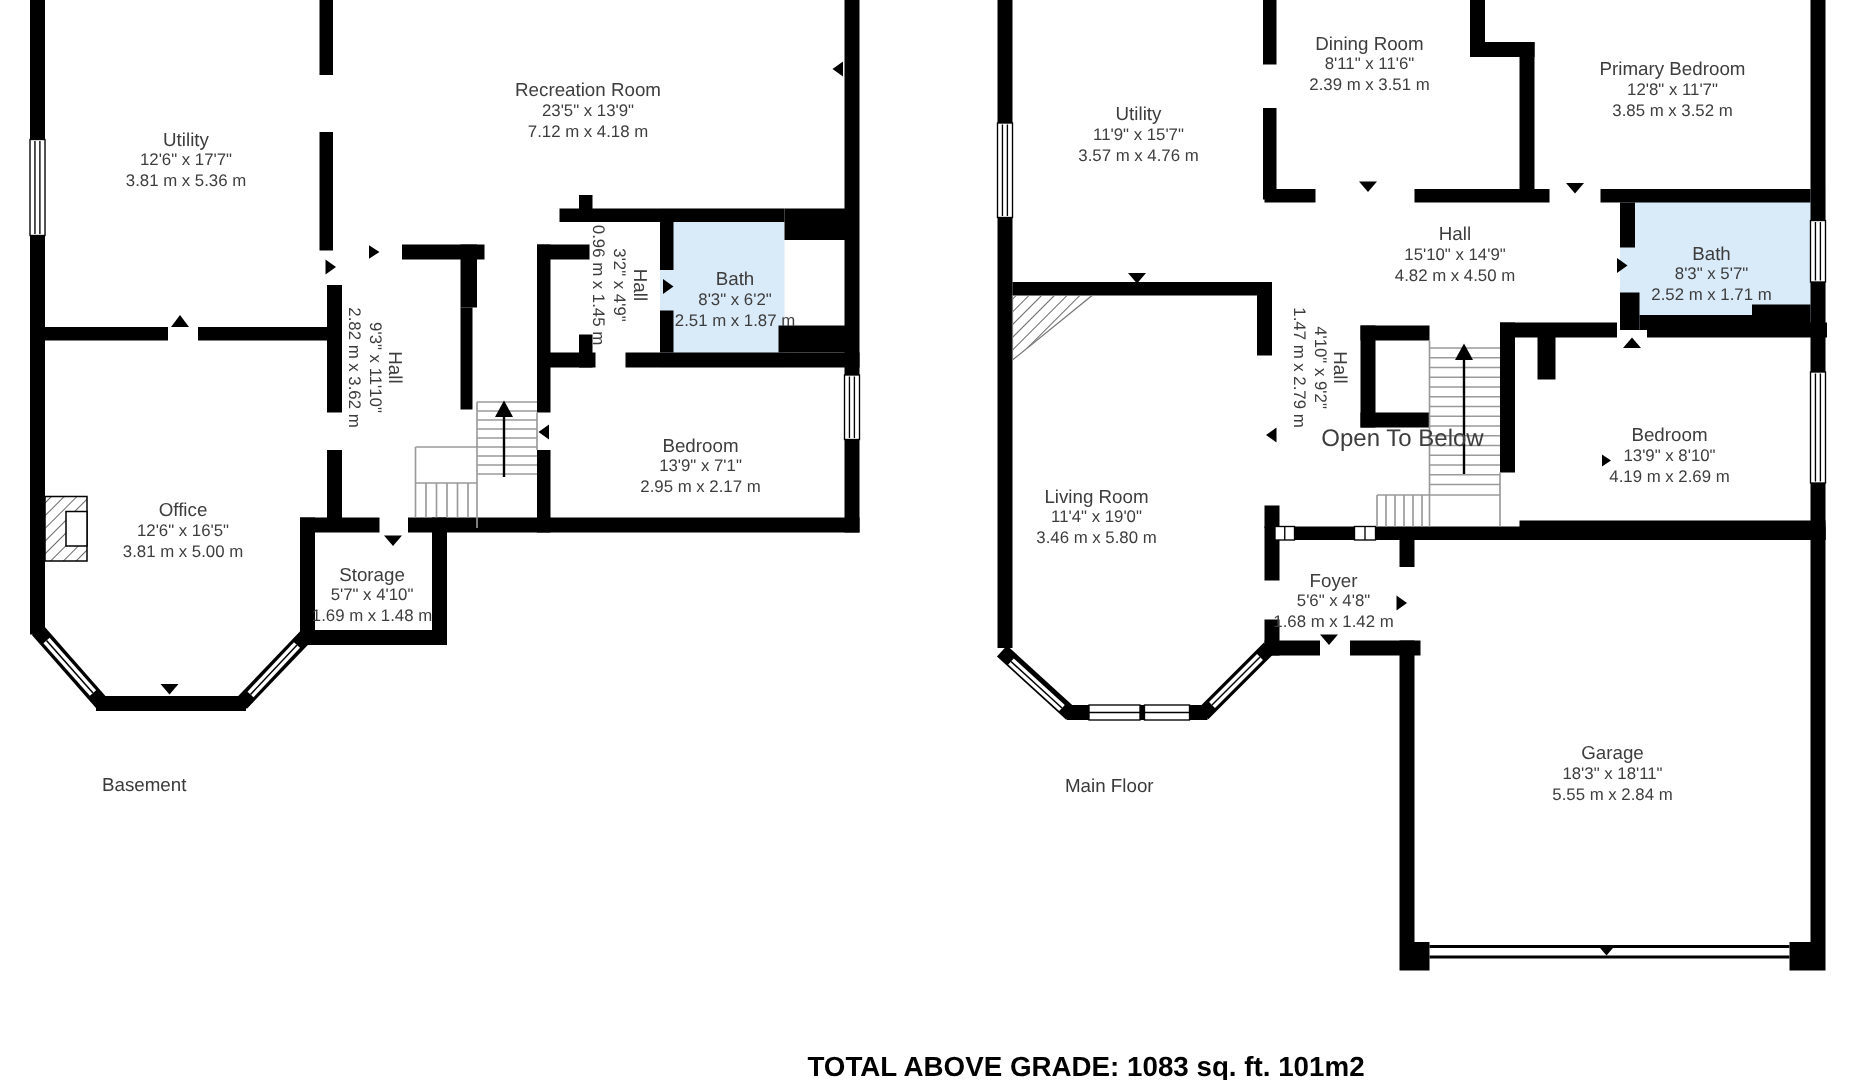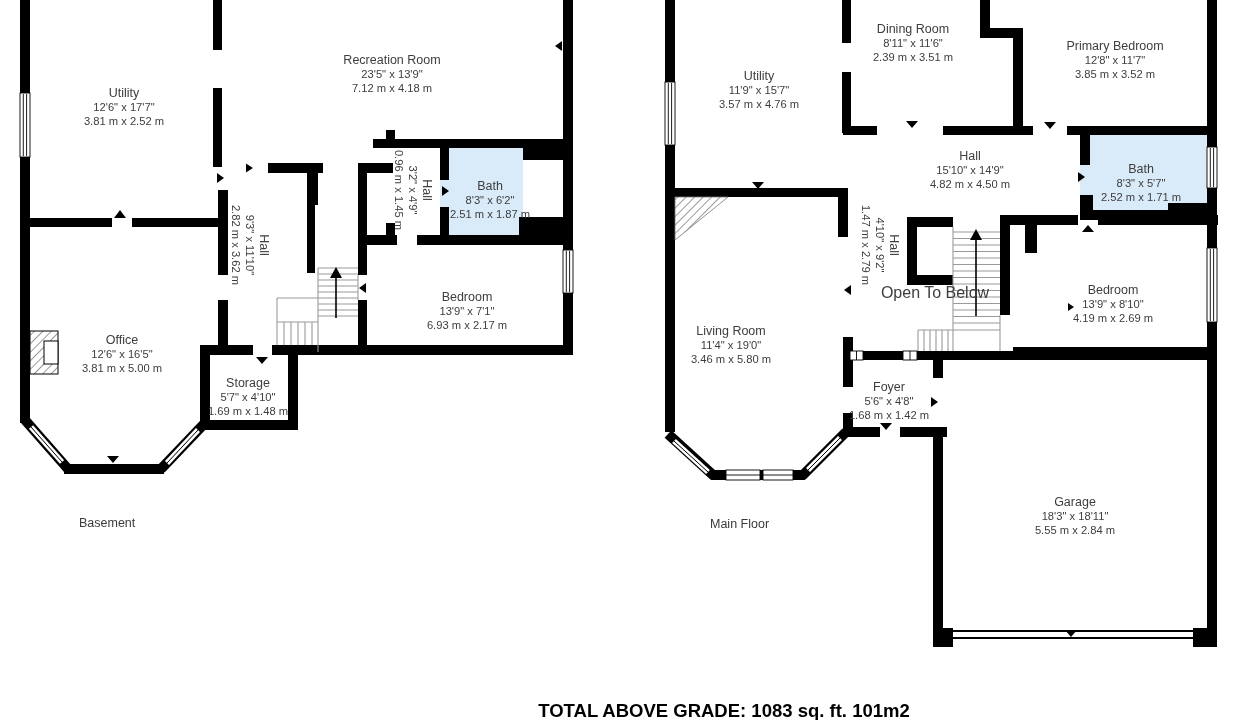--- a/index.html
+++ b/index.html
@@ -244,21 +244,21 @@
       <polygon class="mark" points="851,285 851,295 844,290"></polygon>
       <polygon class="mark" points="1065,630 1077,630 1071,637"></polygon>
       <polygon class="mark" points="1068,303 1068,311 1074,307"></polygon>
     </g>
   </g>
 </svg>
 
 <div class="lbl" style="left:124px;top:85px">
   <span class="rname">Utility</span>
   <span class="rdim">12'6" x 17'7"</span>
-  <span class="rdim">3.81 m x 2.52 m</span>
+  <span class="rdim">3.81 m x 5.36 m</span>
 </div>
 <div class="lbl" style="left:392px;top:52px">
   <span class="rname">Recreation Room</span>
   <span class="rdim">23'5" x 13'9"</span>
   <span class="rdim">7.12 m x 4.18 m</span>
 </div>
 <div class="lbl rot" style="left:413px;top:190px">
   <span class="rname">Hall</span>
   <span class="rdim">3'2" x 4'9"</span>
   <span class="rdim">0.96 m x 1.45 m</span>
@@ -269,33 +269,33 @@
   <span class="rdim">2.51 m x 1.87 m</span>
 </div>
 <div class="lbl rot" style="left:250px;top:245px">
   <span class="rname">Hall</span>
   <span class="rdim">9'3" x 11'10"</span>
   <span class="rdim">2.82 m x 3.62 m</span>
 </div>
 <div class="lbl" style="left:467px;top:289px">
   <span class="rname">Bedroom</span>
   <span class="rdim">13'9" x 7'1"</span>
-  <span class="rdim">6.93 m x 2.17 m</span>
+  <span class="rdim">2.95 m x 2.17 m</span>
 </div>
 <div class="lbl" style="left:122px;top:332px">
   <span class="rname">Office</span>
   <span class="rdim">12'6" x 16'5"</span>
   <span class="rdim">3.81 m x 5.00 m</span>
 </div>
 <div class="lbl" style="left:248px;top:375px">
   <span class="rname">Storage</span>
   <span class="rdim">5'7" x 4'10"</span>
   <span class="rdim">1.69 m x 1.48 m</span>
 </div>
-<div class="floorlbl" style="left:79px;top:516px">Basement</div>
+<div class="floorlbl" style="left:68px;top:516px">Basement</div>
 
 <div class="lbl" style="left:759px;top:68px">
   <span class="rname">Utility</span>
   <span class="rdim">11'9" x 15'7"</span>
   <span class="rdim">3.57 m x 4.76 m</span>
 </div>
 <div class="lbl" style="left:913px;top:21px">
   <span class="rname">Dining Room</span>
   <span class="rdim">8'11" x 11'6"</span>
   <span class="rdim">2.39 m x 3.51 m</span>

